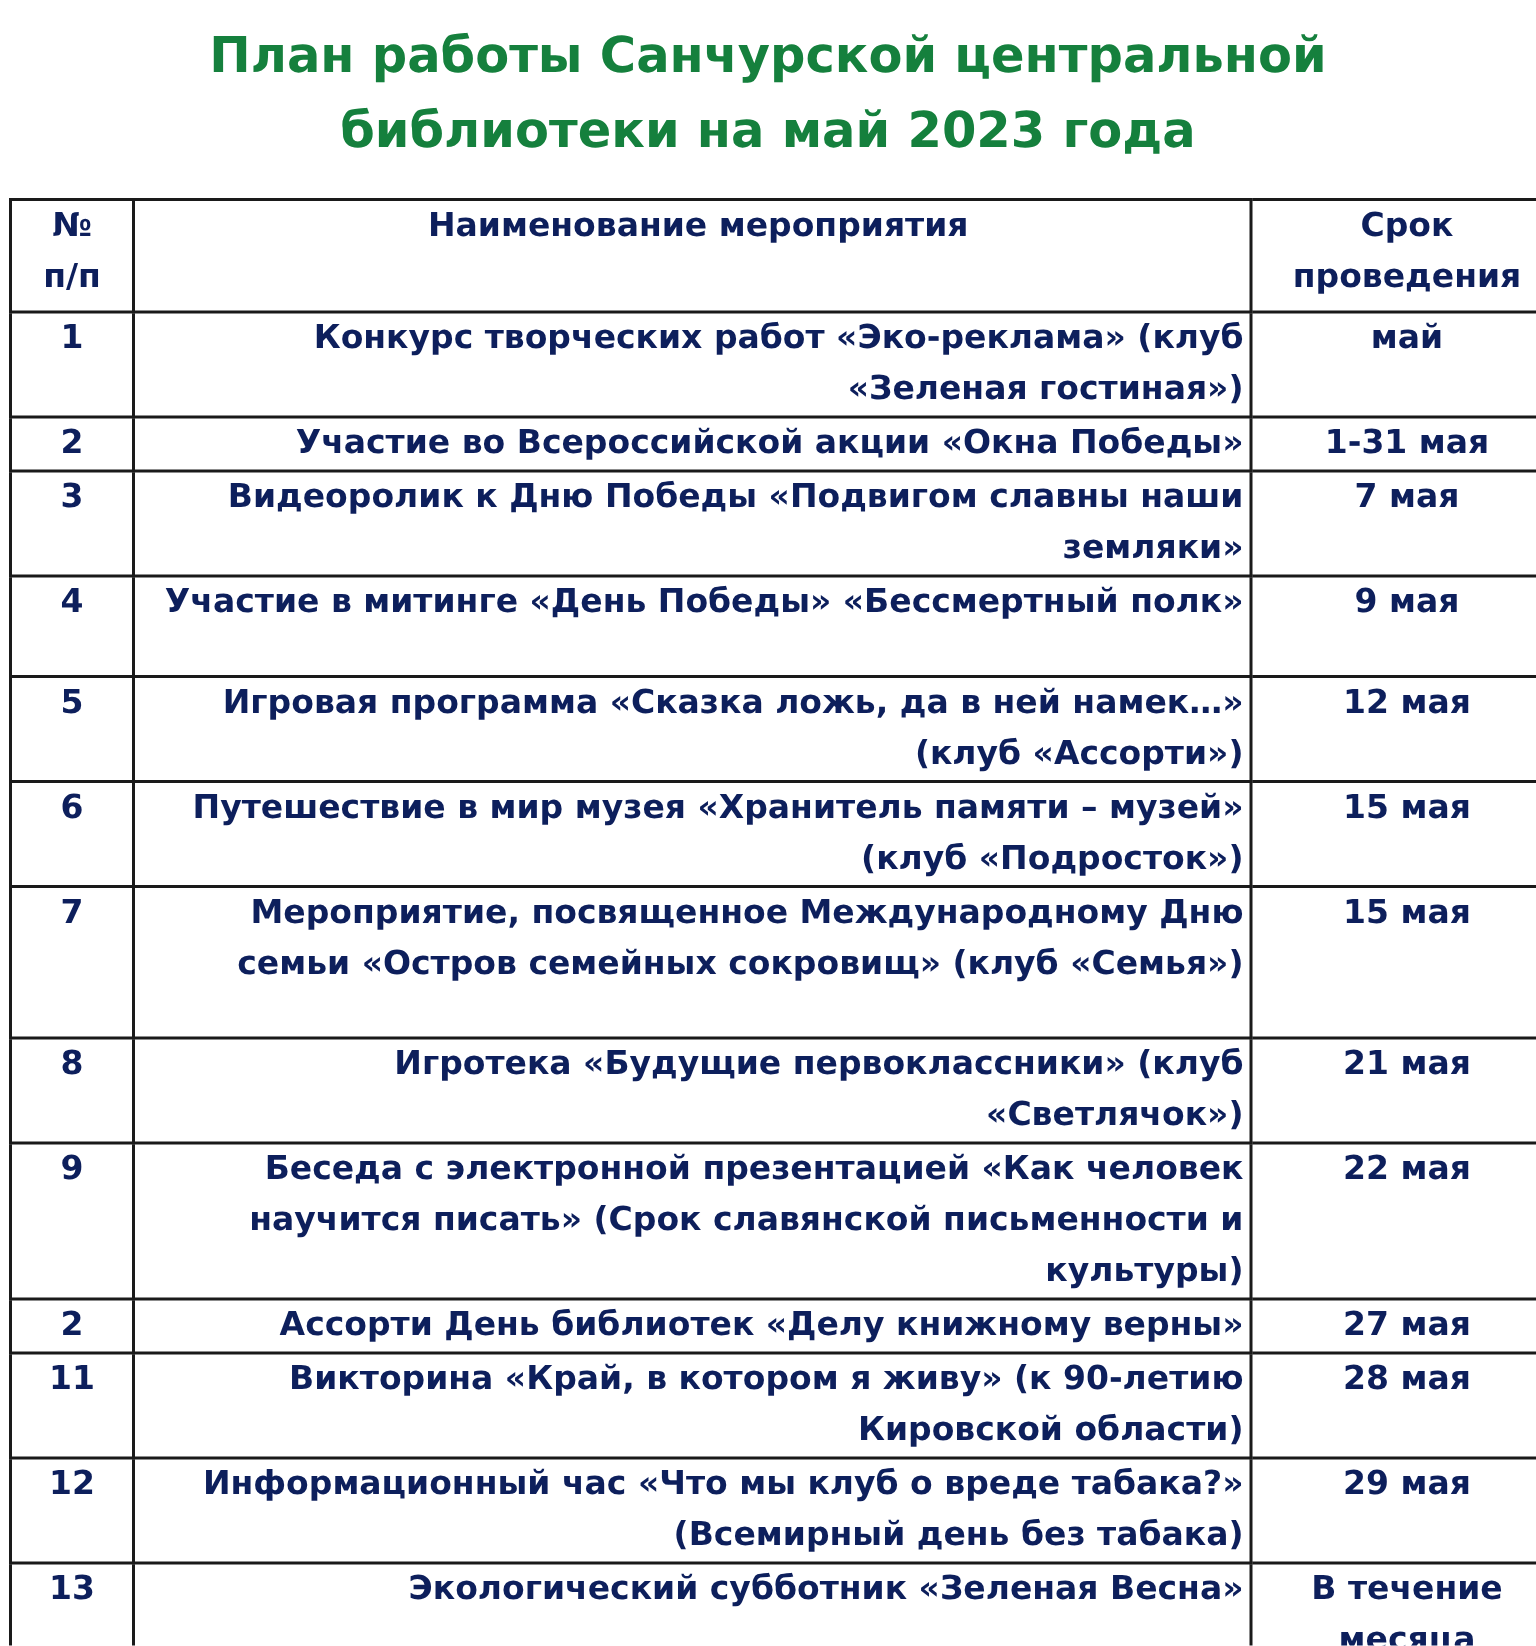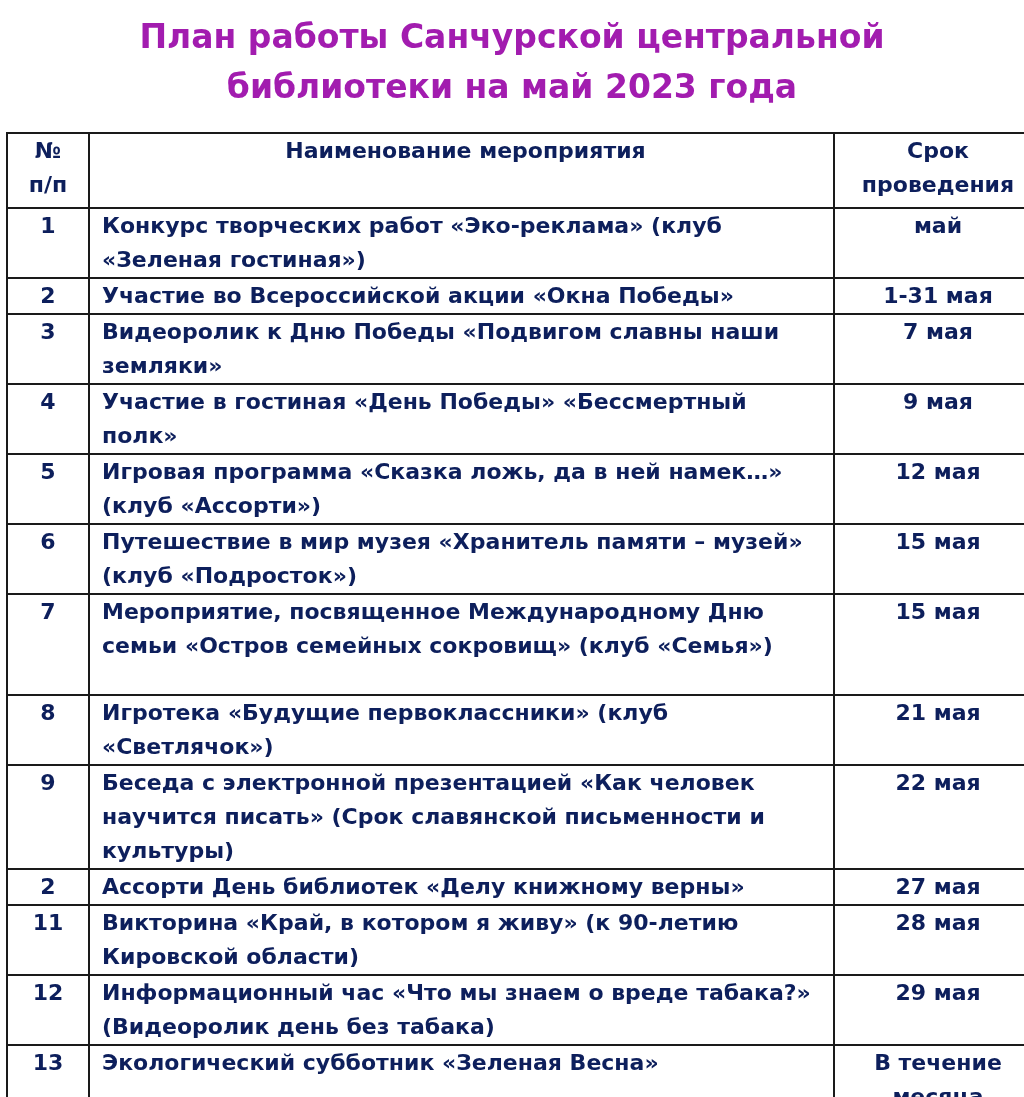--- a/index.html
+++ b/index.html
@@ -1,26 +1,26 @@
 <!DOCTYPE html>
 <html><head>
 <meta charset="utf-8">
 <style>
   html, body { margin: 0; padding: 0; background: #ffffff; }
   body { width: 1024px; height: 1097px; position: relative; overflow: hidden;
          font-family: "DejaVu Sans", sans-serif; }
   .title { position: absolute; left: 0; top: 12px; width: 1024px; text-align: center;
-           color: #a21caf; font-weight: bold; font-size: 33px; line-height: 50px;
+           color: #15803d; font-weight: bold; font-size: 33px; line-height: 50px;
            font-family: "DejaVu Sans", sans-serif; letter-spacing: 0px; }
   .plan-table { position: absolute; left: 6px; top: 132px; width: 1017px;
                 border-collapse: collapse; table-layout: fixed; color: #0d1f5c; }
   .plan-table td, .plan-table th { border: 2px solid #1a1a1a; padding: 0; vertical-align: top;
                 font-weight: bold; font-size: 22px; line-height: 34px; }
   .col-num { width: 80px; text-align: center; }
-  .col-name { width: 727px; text-align: left; padding-left: 12px !important; padding-right: 4px !important; }
+  .col-name { width: 727px; text-align: right; padding-left: 12px !important; padding-right: 4px !important; }
   .col-date { width: 206px; text-align: center; }
   .plan-table th { font-weight: bold; vertical-align: top; }
   .plan-table th.col-name { text-align: center; }
   .txt { display: block; }
 </style>
 </head>
 <body>
 
 <div class="title">
   <div>План работы Санчурской центральной</div>
@@ -54,21 +54,21 @@
     <td class="col-name">Участие во Всероссийской акции «Окна Победы»</td>
     <td class="col-date">1-31 мая</td>
   </tr>
       <tr style="height: 68px;">
     <td class="col-num">3</td>
     <td class="col-name">Видеоролик к Дню Победы «Подвигом славны наши земляки»</td>
     <td class="col-date">7 мая</td>
   </tr>
       <tr style="height: 67px;">
     <td class="col-num">4</td>
-    <td class="col-name">Участие в гостиная «День Победы» «Бессмертный полк»</td>
+    <td class="col-name">Участие в митинге «День Победы» «Бессмертный полк»</td>
     <td class="col-date">9 мая</td>
   </tr>
       <tr style="height: 67px;">
     <td class="col-num">5</td>
     <td class="col-name">Игровая программа «Сказка ложь, да в ней намек…» (клуб «Ассорти»)</td>
     <td class="col-date">12 мая</td>
   </tr>
       <tr style="height: 68px;">
     <td class="col-num">6</td>
     <td class="col-name">Путешествие в мир музея «Хранитель памяти – музей» (клуб «Подросток»)</td>
@@ -94,21 +94,21 @@
     <td class="col-name">Ассорти День библиотек «Делу книжному верны»</td>
     <td class="col-date">27 мая</td>
   </tr>
       <tr style="height: 67px;">
     <td class="col-num">11</td>
     <td class="col-name">Викторина «Край, в котором я живу» (к 90-летию Кировской области)</td>
     <td class="col-date">28 мая</td>
   </tr>
       <tr style="height: 68px;">
     <td class="col-num">12</td>
-    <td class="col-name"> Информационный час «Что мы знаем о вреде табака?» (Видеоролик день без табака)</td>
+    <td class="col-name"> Информационный час «Что мы клуб о вреде табака?» (Всемирный день без табака)</td>
     <td class="col-date">29 мая</td>
   </tr>
       <tr style="height: 68px;">
     <td class="col-num">13</td>
     <td class="col-name">Экологический субботник «Зеленая Весна»</td>
     <td class="col-date">В течение месяца</td>
   </tr>
     </tbody>
 </table>
 

